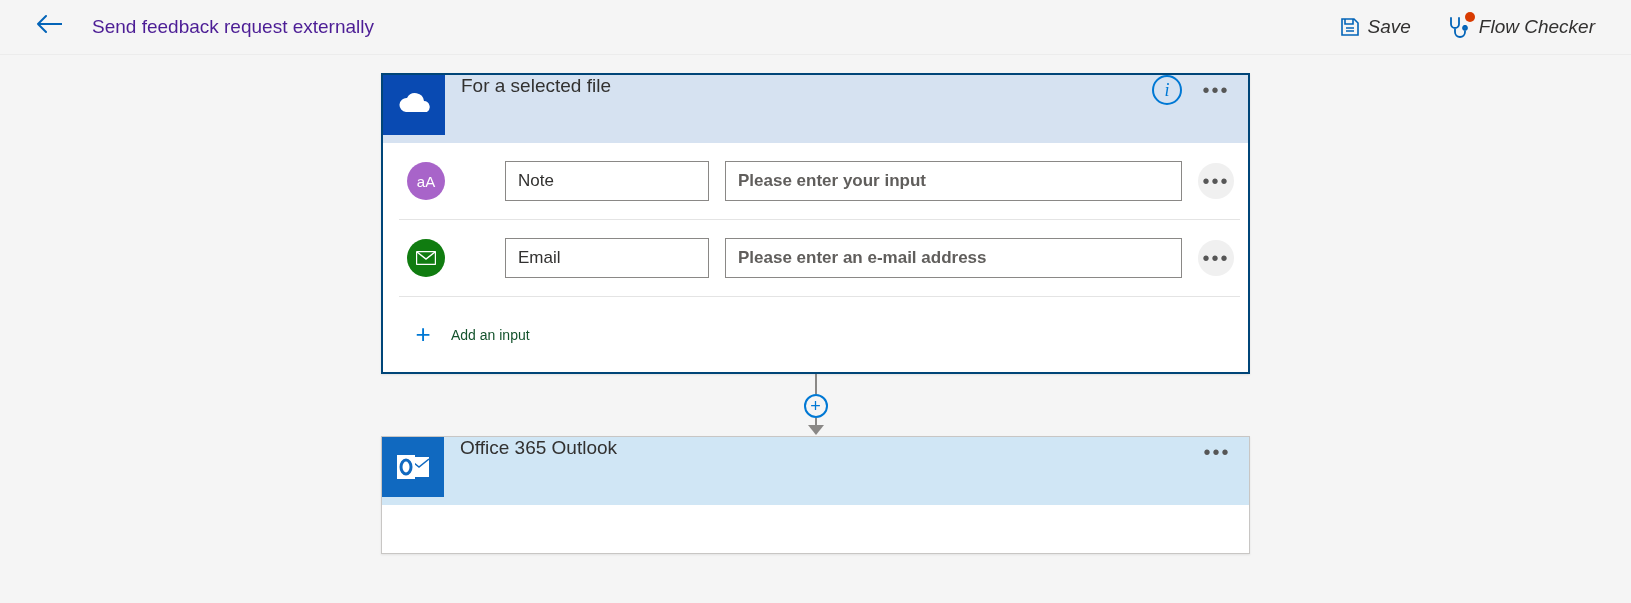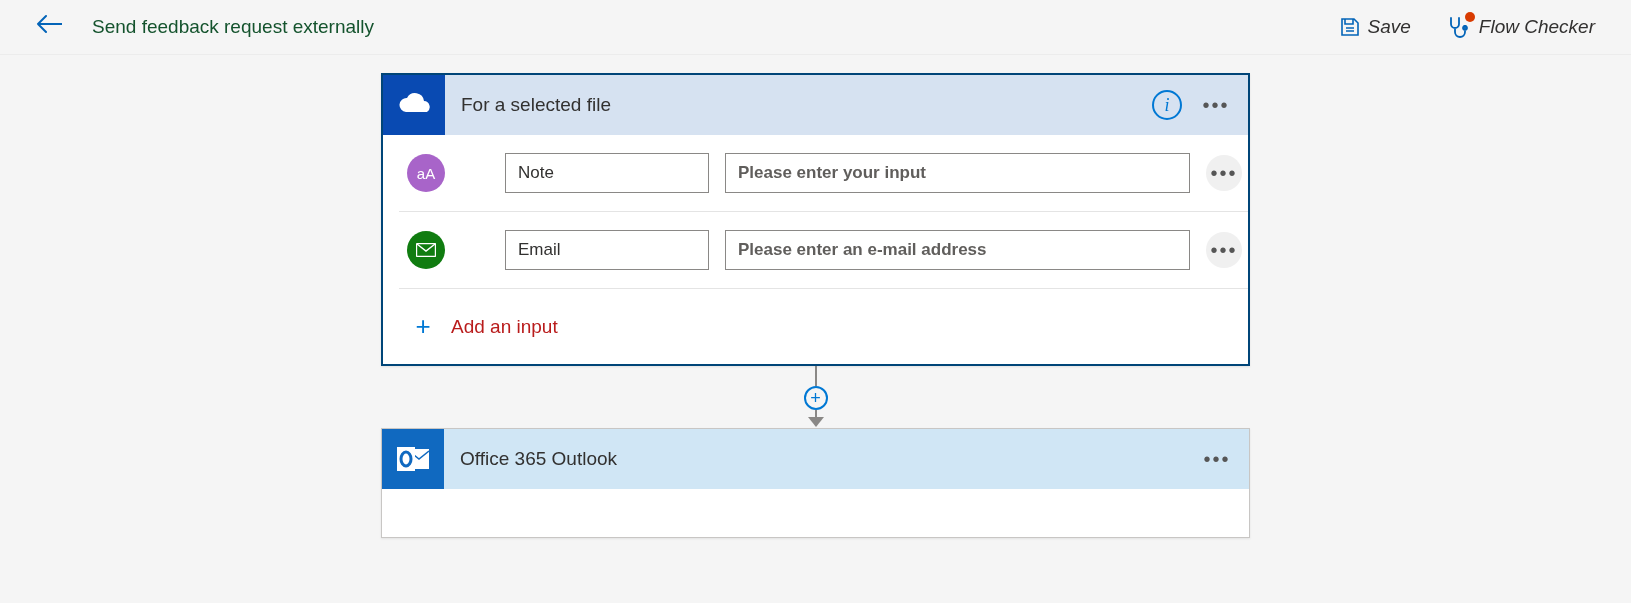--- a/index.html
+++ b/index.html
@@ -21,21 +21,21 @@
   }
   .back-arrow {
     color: #0364b8;
     font-size: 22px;
     cursor: pointer;
     padding: 4px 8px;
     margin-right: 22px;
   }
   .page-title {
     font-size: 19px;
-    color: #14532d;
+    color: #4c1d95;
     flex: 1;
   }
   .tb-action {
     display: flex;
     align-items: center;
     gap: 8px;
     font-size: 19px;
     color: #323130;
     cursor: pointer;
     padding: 6px 8px;
@@ -51,23 +51,22 @@
     flex-direction: column;
     align-items: center;
   }
   .card {
     width: 869px;
     background: #fff;
     box-shadow: 0 1px 2px rgba(0,0,0,0.08);
   }
   .card-selected { border: 2px solid #004578; }
   .card-header {
-    height: 60px;
-    display: flex;
-    align-items: center;
+    height: 68px;
+    display: flex;
     padding-right: 14px;
   }
   .card-header-blue1 { background: #d6e2f1; }
   .card-header-blue2 { background: #d0e6f5; }
   .card-icon-box {
     width: 62px;
     height: 60px;
     display: flex;
     align-items: center;
     justify-content: center;
@@ -91,21 +90,21 @@
     font-style: italic;
     margin-right: 16px;
     cursor: pointer;
   }
   .ellipsis-btn {
     width: 36px; height: 30px;
     display:flex; align-items:center; justify-content:center;
     cursor:pointer;
   }
   .ellipsis-dots { color:#565656; font-size:20px; line-height:0; letter-spacing:2px; }
-  .card-body { padding: 0 0 0 16px; }
+  .card-body { padding: 0 8px 0 16px; }
   .input-row {
     display:flex; align-items:center;
     padding: 18px 0;
     border-bottom: 1px solid #e4e4e4;
     gap: 16px;
   }
   .input-row:last-of-type { border-bottom: 1px solid #e4e4e4; }
   .type-badge {
     width: 38px; height: 38px; border-radius: 50%;
     display:flex; align-items:center; justify-content:center;
@@ -142,21 +141,21 @@
   }
   .add-row {
     display:flex; align-items:center; gap:16px;
     padding: 22px 12px 22px 12px;
     cursor:pointer;
   }
   .plus {
     color:#0078d4; font-size:26px; font-weight:300;
     width:24px; text-align:center;
   }
-  .add-label { font-size:19px; color:#b91c1c; }
+  .add-label { font-size:14px; color:#14532d; }
   .connector {
     display:flex; flex-direction:column; align-items:center;
     height: 62px;
     position:relative;
   }
   .conn-line-top { width:2px; height:20px; background:#8a8886; }
   .conn-add {
     width:24px; height:24px; border-radius:50%;
     border:2px solid #0078d4; color:#0078d4;
     display:flex; align-items:center; justify-content:center;

